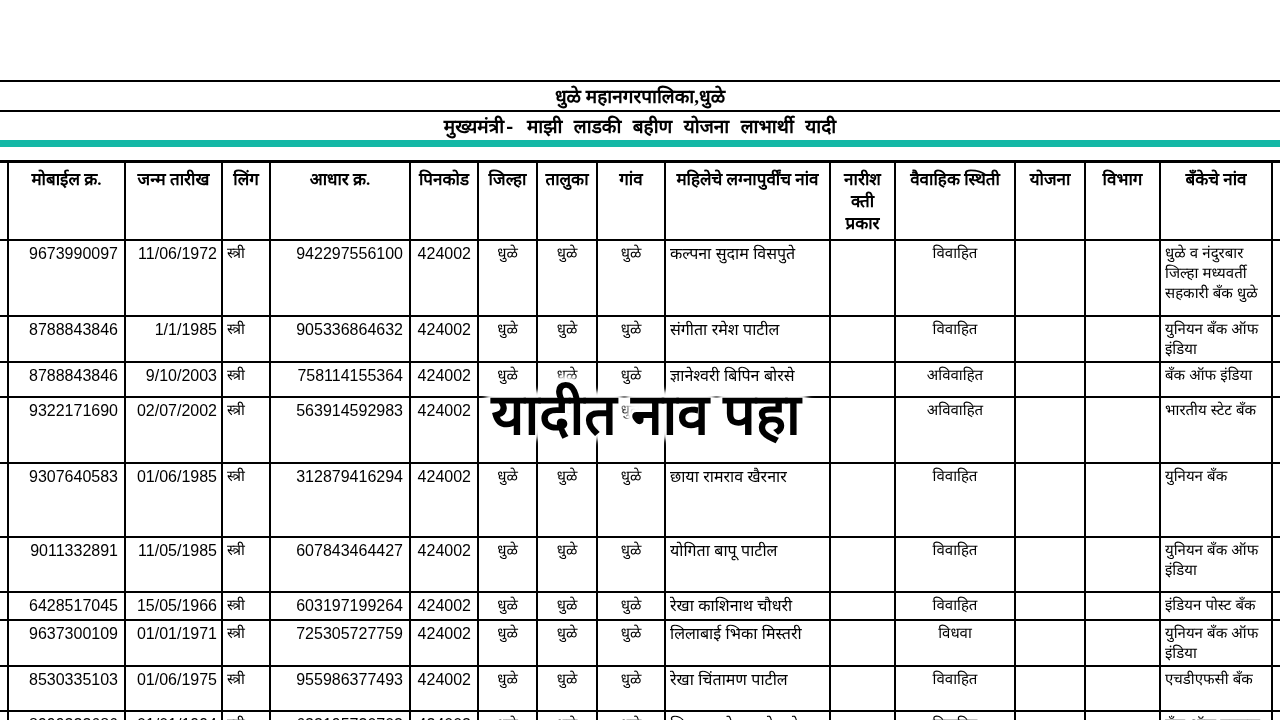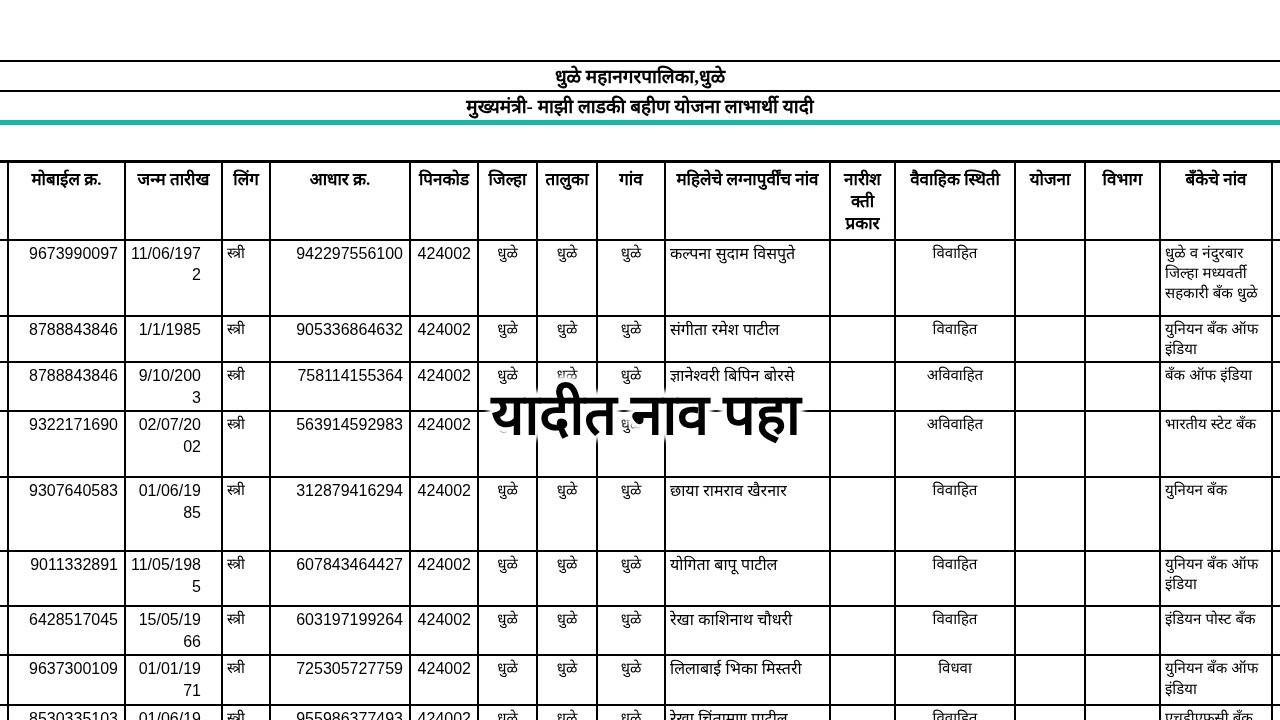--- a/index.html
+++ b/index.html
@@ -3,29 +3,29 @@
 <meta charset="utf-8">
 <style>
   html,body{margin:0;padding:0;}
   body{
     width:1280px;height:720px;overflow:hidden;position:relative;
     background:#ffffff;
     font-family:"Liberation Sans", sans-serif;
     color:#000;
   }
   
-  .titles{position:absolute;top:60px;left:0;width:1280px;}
+  .titles{position:absolute;top:80px;left:0;width:1280px;}
   .title-row{
     border-top:2px solid #000;
     height:28px;
     display:flex;align-items:center;justify-content:center;
     font-family:"Liberation Serif", serif;
     font-weight:700;font-size:19px;
   }
-  .title-row.last{border-bottom:5px solid #14b8a6;}
+  .title-row.last{border-bottom:7px solid #14b8a6;font-family:Liberation Mono, monospace;}
   
   .tablewrap{position:absolute;top:160px;left:-30px;}
   table{
     border-collapse:collapse;table-layout:fixed;
     width:1341px;
     background:#fff;
   }
   th,td{
     border:2px solid #000;
     vertical-align:top;
@@ -36,21 +36,21 @@
     word-wrap:break-word;
   }
   thead th{
     font-family:"Liberation Serif", serif;
     font-weight:700;font-size:17px;text-align:center;
     padding-top:6px;line-height:1.3;
     border-top:3px solid #000;
   }
   
   td:nth-child(2){text-align:right;font-size:16px;padding-right:6px;}  
-  td:nth-child(3){text-align:right;font-size:16px;padding-right:20px;}  
+  td:nth-child(3){text-align:right;font-size:16px;padding-right:4px;}  
   td:nth-child(4){text-align:left;}                                     
   td:nth-child(5){text-align:right;font-size:16px;padding-right:6px;}  
   td:nth-child(6){text-align:right;font-size:16px;padding-right:6px;}  
   td:nth-child(7),td:nth-child(8),td:nth-child(9){text-align:center;}  
   td:nth-child(10){text-align:left;font-size:16px;margin-top:22px;}                    
   td:nth-child(12){text-align:center;}                                  
   td:nth-child(15){text-align:left;margin-left:16px;}                                    
   
   .overlay{
     position:absolute;top:376px;left:436px;width:420px;height:72px;

